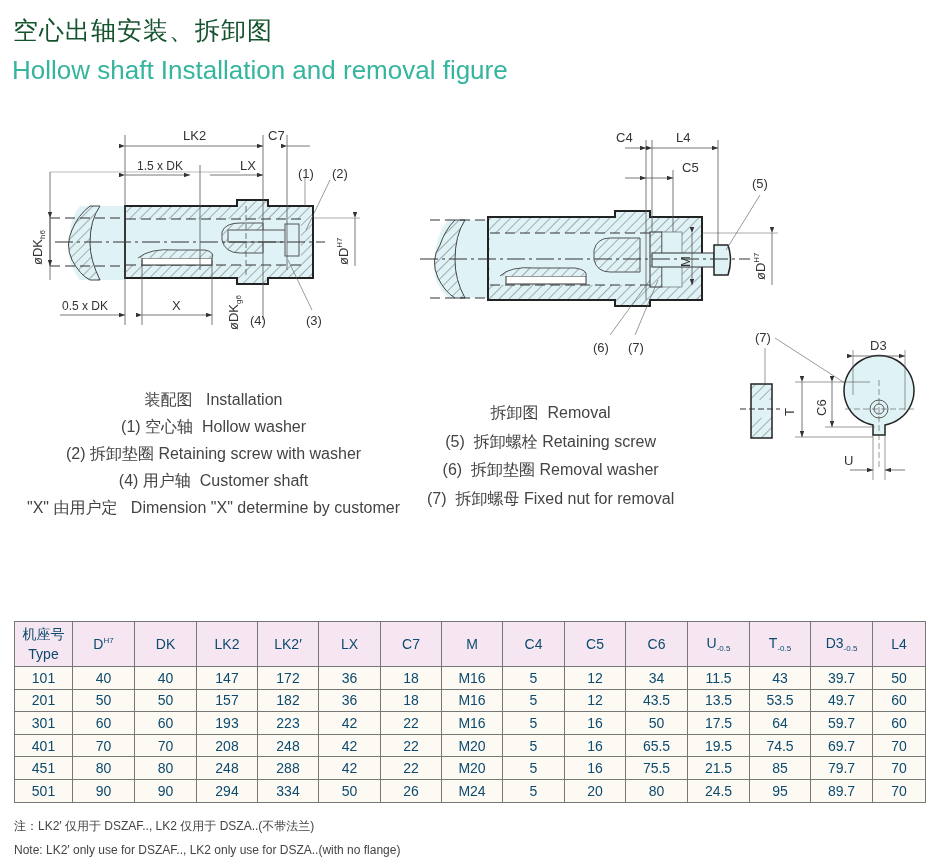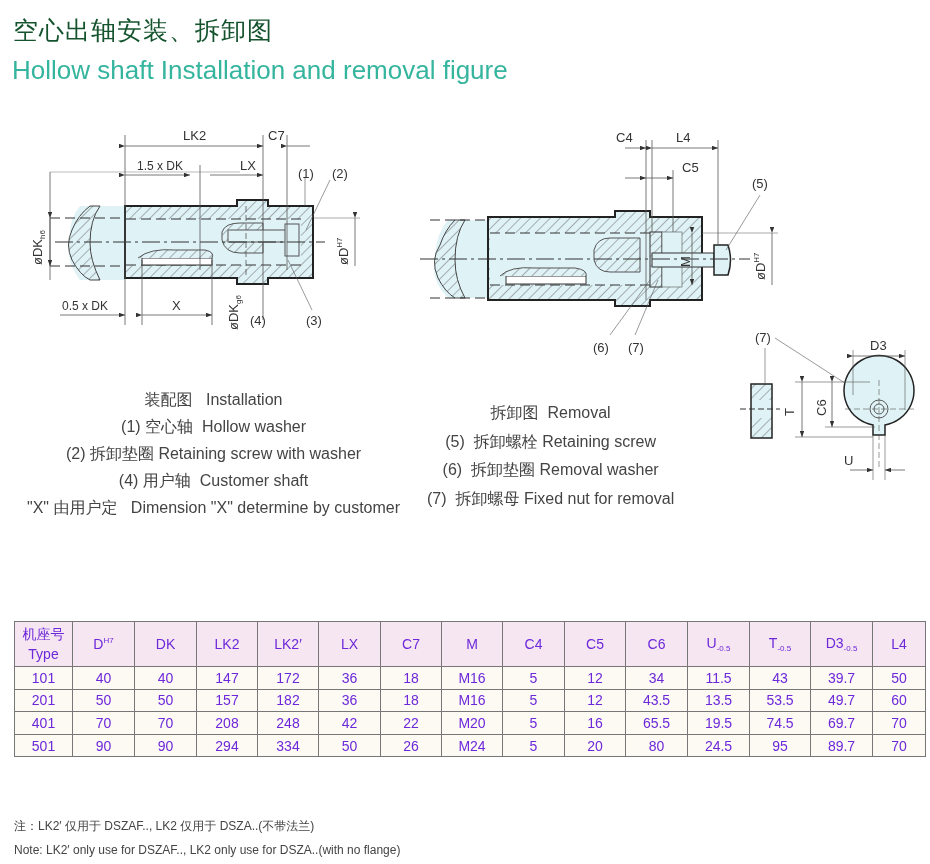--- a/index.html
+++ b/index.html
@@ -3,21 +3,21 @@
 <meta charset="utf-8">
 <style>
   * { box-sizing: border-box; margin: 0; padding: 0; }
   body { width: 930px; height: 864px; background: #ffffff; font-family: "Liberation Sans", "DejaVu Sans", sans-serif; color: #3a3a3a; position: relative; overflow: hidden; }
   .title-cn { position: absolute; left: 13px; top: 14px; font-size: 25px; color: #14532d; font-family: "DejaVu Sans", sans-serif; letter-spacing: 1px; }
   .title-en { position: absolute; left: 12px; top: 55px; font-size: 26px; color: #35b59e; font-family: "Liberation Sans", sans-serif; }
   svg.fig { position: absolute; }
   svg text { font-family: "Liberation Sans", sans-serif; fill: #333; }
   .legend { position: absolute; font-size: 16px; color: #444; line-height: 27px; text-align: center; }
   .legend .row { white-space: nowrap; }
-  table.spec { position: absolute; left: 14px; top: 621px; border-collapse: collapse; font-size: 14px; color: #6d28d9; }
+  table.spec { position: absolute; left: 14px; top: 621px; border-collapse: collapse; font-size: 14px; color: #0c4a6e; }
   table.spec th, table.spec td { border: 1px solid #777; text-align: center; font-weight: normal; padding: 0; }
   table.spec th { background: #f6e6f2; height: 45px; }
   table.spec td { background: #fdfaf4; height: 22.6px; }
   table.spec th sup { font-size: 8px; vertical-align: 6px; }
   table.spec th sub { font-size: 8px; vertical-align: -3px; }
   .note { position: absolute; left: 14px; font-size: 12px; color: #444; }
 </style>
 </head>
 <body>
 
@@ -275,37 +275,71 @@
         <td>M16</td>
         <td>5</td>
         <td>12</td>
         <td>43.5</td>
         <td>13.5</td>
         <td>53.5</td>
         <td>49.7</td>
         <td>60</td>
       </tr>
       <tr>
+        <td>301</td>
+        <td>60</td>
+        <td>60</td>
+        <td>193</td>
+        <td>223</td>
+        <td>42</td>
+        <td>22</td>
+        <td>M16</td>
+        <td>5</td>
+        <td>16</td>
+        <td>50</td>
+        <td>17.5</td>
+        <td>64</td>
+        <td>59.7</td>
+        <td>60</td>
+      </tr>
+      <tr>
         <td>401</td>
         <td>70</td>
         <td>70</td>
         <td>208</td>
         <td>248</td>
         <td>42</td>
         <td>22</td>
         <td>M20</td>
         <td>5</td>
         <td>16</td>
         <td>65.5</td>
         <td>19.5</td>
         <td>74.5</td>
         <td>69.7</td>
         <td>70</td>
       </tr>
       <tr>
+        <td>451</td>
+        <td>80</td>
+        <td>80</td>
+        <td>248</td>
+        <td>288</td>
+        <td>42</td>
+        <td>22</td>
+        <td>M20</td>
+        <td>5</td>
+        <td>16</td>
+        <td>75.5</td>
+        <td>21.5</td>
+        <td>85</td>
+        <td>79.7</td>
+        <td>70</td>
+      </tr>
+      <tr>
         <td>501</td>
         <td>90</td>
         <td>90</td>
         <td>294</td>
         <td>334</td>
         <td>50</td>
         <td>26</td>
         <td>M24</td>
         <td>5</td>
         <td>20</td>

